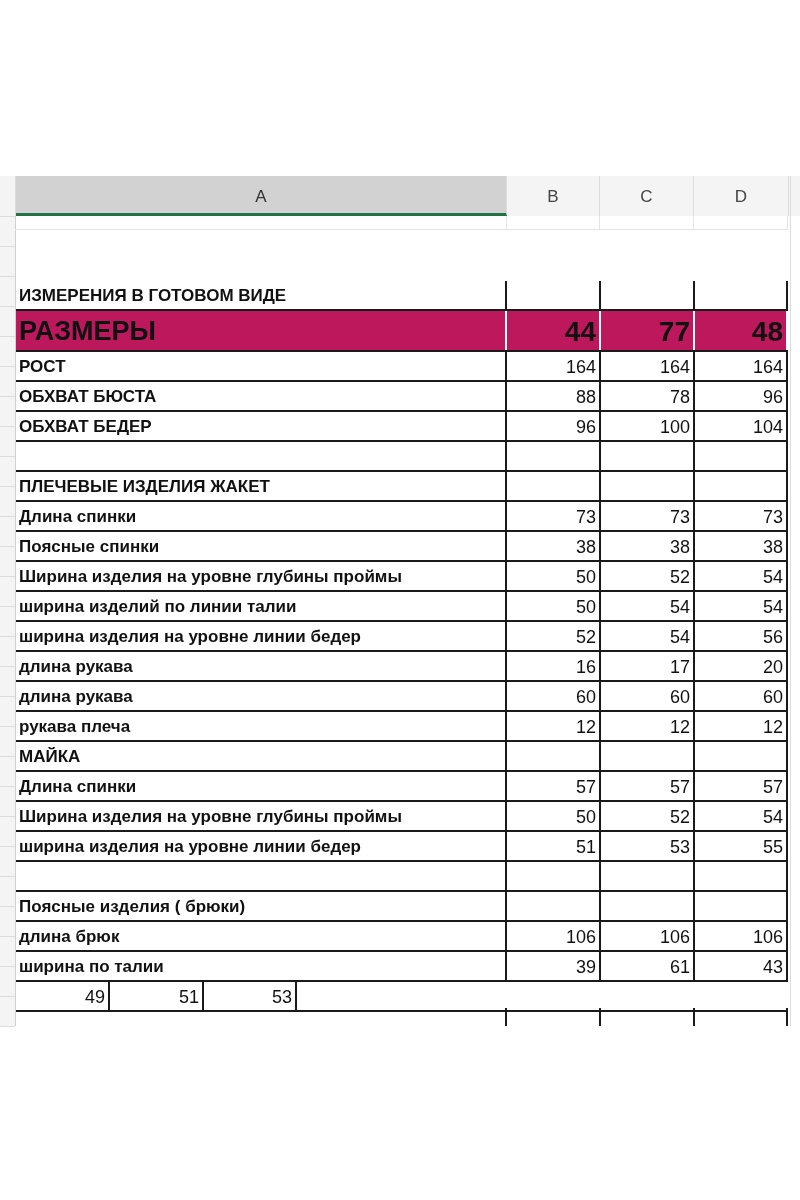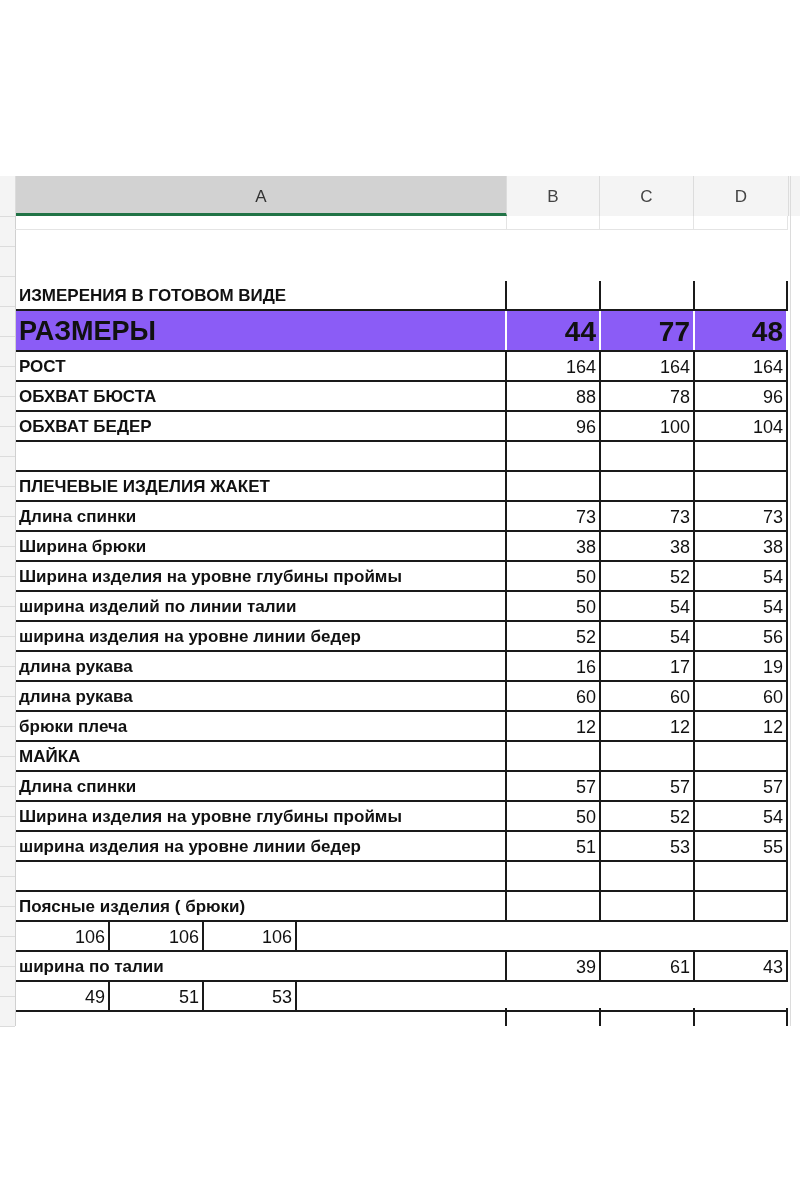--- a/index.html
+++ b/index.html
@@ -19,21 +19,21 @@
   .gutter-line { position: absolute; left: 0; width: 15px; height: 1px; background: #dcdcdc; }
   
   .spacer-row { position: absolute; top: 216px; left: 15px; height: 14px; width: 785px; }
   .spacer-cell { position: absolute; top: 0; height: 14px; border-right: 1px solid #e4e4e4; border-bottom: 1px solid #e4e4e4; box-sizing: border-box; }
   
   .title-row { position: absolute; top: 230px; left: 16px; width: 772px; height: 51px; background: #4bacc6; border-bottom: 2px solid #222; box-sizing: border-box; }
   .title-text { position: absolute; left: 6px; top: 6px; font-size: 32px; font-weight: bold; color: #0a0a0a; letter-spacing: -0.3px; }
   
   .tbl { position: absolute; left: 16px; top: 281px; width: 772px; }
   .row { position: relative; height: 30px; border-bottom: 2px solid #1a1a1a; box-sizing: border-box; display: flex; }
-  .row.sizes { height: 41px; background: #8b5cf6; }
+  .row.sizes { height: 41px; background: #be185d; }
   .cell { box-sizing: border-box; height: 100%; border-right: 2px solid #1a1a1a; overflow: hidden; white-space: nowrap; }
   .cell.a { width: 491px; padding-left: 3px; font-weight: bold; font-size: 17px; line-height: 30px; color: #111; }
   .cell.num { width: 94px; text-align: right; padding-right: 3px; font-size: 18px; line-height: 30px; color: #111; }
   .cell.num.c { width: 94px; }
   .cell.num.d { width: 93px; border-right: 2px solid #1a1a1a; }
   .row.sizes .cell.a { font-size: 27px; line-height: 41px; }
   .row.sizes .cell.num { font-size: 28px; font-weight: bold; line-height: 42px; }
   .row.sizes .cell { border-right-color: #ffffff; }
   .row.sizes .cell.d { border-right-color: #ffffff; }
   .tail { position: absolute; top: 1008px; left: 16px; height: 18px; width: 772px; }
@@ -107,21 +107,21 @@
         <div class="cell num c"></div>
         <div class="cell num d"></div>
       </div>
       <div class="row">
         <div class="cell a">Длина спинки</div>
         <div class="cell num b">73</div>
         <div class="cell num c">73</div>
         <div class="cell num d">73</div>
       </div>
       <div class="row">
-        <div class="cell a">Ширина брюки</div>
+        <div class="cell a">Поясные спинки</div>
         <div class="cell num b">38</div>
         <div class="cell num c">38</div>
         <div class="cell num d">38</div>
       </div>
       <div class="row">
         <div class="cell a">Ширина изделия на уровне глубины проймы</div>
         <div class="cell num b">50</div>
         <div class="cell num c">52</div>
         <div class="cell num d">54</div>
       </div>
@@ -134,30 +134,30 @@
       <div class="row">
         <div class="cell a">ширина изделия на уровне линии бедер</div>
         <div class="cell num b">52</div>
         <div class="cell num c">54</div>
         <div class="cell num d">56</div>
       </div>
       <div class="row">
         <div class="cell a">длина рукава</div>
         <div class="cell num b">16</div>
         <div class="cell num c">17</div>
-        <div class="cell num d">19</div>
+        <div class="cell num d">20</div>
       </div>
       <div class="row">
         <div class="cell a">длина рукава</div>
         <div class="cell num b">60</div>
         <div class="cell num c">60</div>
         <div class="cell num d">60</div>
       </div>
       <div class="row">
-        <div class="cell a">брюки плеча</div>
+        <div class="cell a">рукава плеча</div>
         <div class="cell num b">12</div>
         <div class="cell num c">12</div>
         <div class="cell num d">12</div>
       </div>
       <div class="row">
         <div class="cell a">МАЙКА</div>
         <div class="cell num b"></div>
         <div class="cell num c"></div>
         <div class="cell num d"></div>
       </div>
@@ -185,20 +185,21 @@
         <div class="cell num c"></div>
         <div class="cell num d"></div>
       </div>
       <div class="row">
         <div class="cell a">Поясные изделия ( брюки)</div>
         <div class="cell num b"></div>
         <div class="cell num c"></div>
         <div class="cell num d"></div>
       </div>
       <div class="row">
+        <div class="cell a">длина  брюк</div>
         <div class="cell num b">106</div>
         <div class="cell num c">106</div>
         <div class="cell num d">106</div>
       </div>
       <div class="row">
         <div class="cell a">ширина   по талии</div>
         <div class="cell num b">39</div>
         <div class="cell num c">61</div>
         <div class="cell num d">43</div>
       </div>

